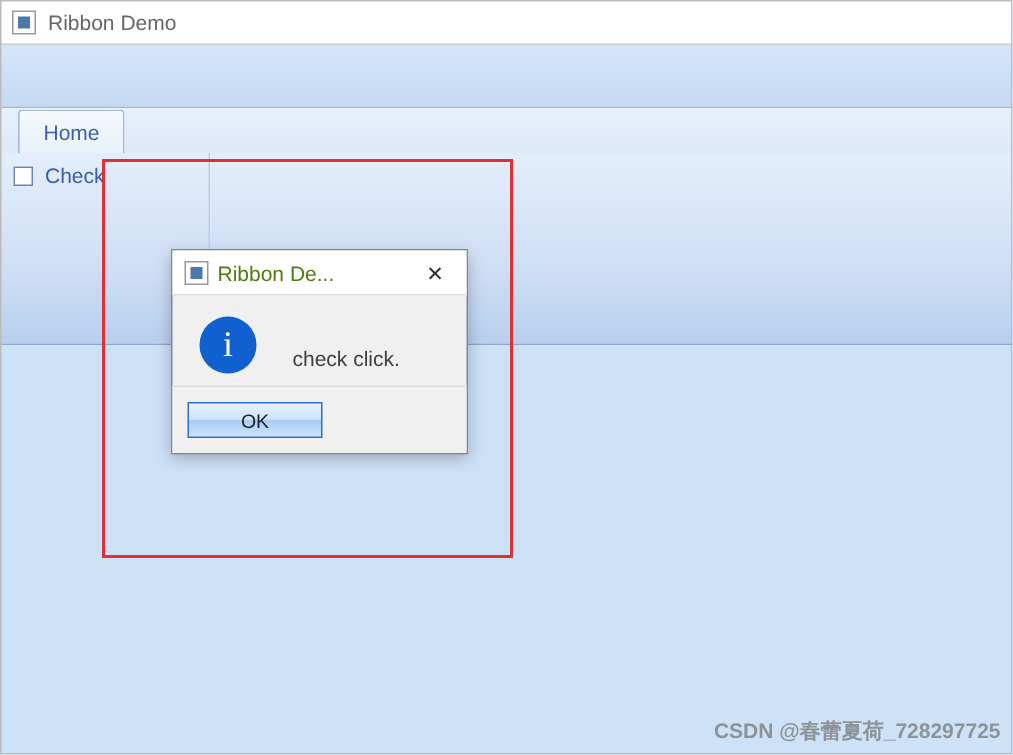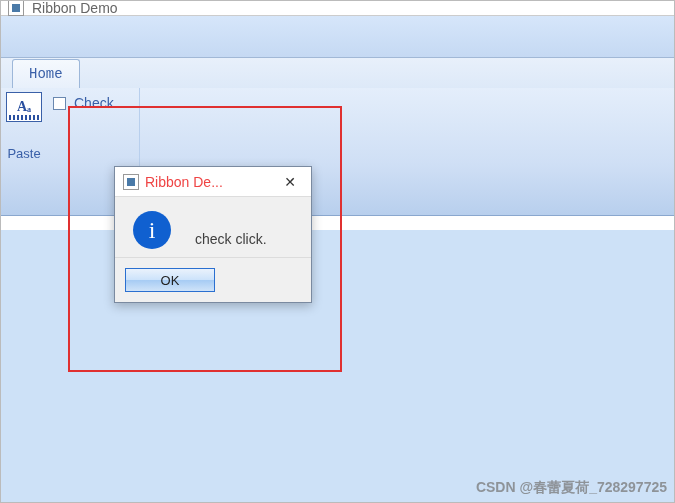--- a/index.html
+++ b/index.html
@@ -1,25 +1,25 @@
 <!DOCTYPE html>
 <html><head>
   <meta charset="utf-8">
   <style>
     * { box-sizing: border-box; margin: 0; padding: 0; }
     body { font-family: "Segoe UI", Tahoma, sans-serif; font-size: 13px; width: 675px; height: 503px; background: #fff; position: relative; overflow: hidden; }
     
-    .titlebar { height: 16px; background: #fff; border-bottom: 1px solid #ccc; display: flex; align-items: center; padding: 0 8px; gap: 8px; }
+    .titlebar { height: 30px; background: #fff; border-bottom: 1px solid #ccc; display: flex; align-items: center; padding: 0 8px; gap: 8px; }
     .titlebar-icon { width: 16px; height: 16px; border: 1px solid #999; display: flex; align-items: center; justify-content: center; }
     .titlebar-icon-inner { width: 8px; height: 8px; background: #4a7aa8; }
     .titlebar-text { color: #666; font-size: 14px; }
     
     .qat-area { height: 42px; background: linear-gradient(to bottom, #d6e6fa 0%, #c5d9f3 100%); border-bottom: 1px solid #a1b8d6; }
     
-    .tabs-row { height: 30px; background: linear-gradient(to bottom, #e8f0fb, #dde9f8); display: flex; align-items: flex-end; padding-left: 12px; font-family: Liberation Mono, monospace; }
+    .tabs-row { height: 30px; background: linear-gradient(to bottom, #e8f0fb, #dde9f8); display: flex; align-items: flex-end; padding-left: 12px; }
     .tab { padding: 6px 16px; color: #3a60a8; font-size: 14px; border: 1px solid #9db7d9; border-bottom: none; border-radius: 3px 3px 0 0; background: linear-gradient(to bottom, #f5f9fe, #e8f0fb); cursor: pointer; }
     
     .ribbon-panel { height: 128px; background: linear-gradient(to bottom, #e4eefb 0%, #cfdff5 60%, #b8cfed 100%); display: flex; border-bottom: 1px solid #8aa7ce; }
     .ribbon-group { border-right: 1px solid #b8cfed; display: flex; flex-direction: column; }
     .group-content { flex: 1; display: flex; padding: 4px; gap: 4px; align-items: flex-start; }
     .group-title { text-align: center; font-size: 13px; color: #3a60a8; padding: 3px 0; background: rgba(160,190,225,0.5); border-top: 1px solid #c0d4ec; }
     
     .paste-block { display: flex; flex-direction: column; align-items: center; gap: 4px; padding: 0 2px; }
     .paste-icon-wrap { width: 36px; height: 30px; border: 1px solid #3a60a8; background: #fff; display: flex; align-items: center; justify-content: center; position: relative; }
     .paste-aa { font-family: Georgia, serif; color: #2a50a0; font-size: 14px; font-weight: bold; }
@@ -29,21 +29,21 @@
     .check-row { display: flex; align-items: center; gap: 8px; padding: 2px 10px 2px 4px; border: 1px solid transparent; cursor: pointer; }
     .checkbox-box { width: 13px; height: 13px; border: 1px solid #6a88b0; background: #fff; }
     .check-label { color: #3a60a8; font-size: 14px; }
     
     .content-area { position: absolute; top: 230px; left: 0; right: 0; bottom: 0; background: #cde1f7; }
     
     .red-box { position: absolute; left: 68px; top: 106px; width: 274px; height: 266px; border: 2px solid #e03030; pointer-events: none; }
     
     .dialog { position: absolute; left: 114px; top: 166px; width: 198px; background: #f0f0f0; border: 1px solid #7a8aa0; box-shadow: 0 3px 10px rgba(0,0,0,0.25); }
     .dialog-titlebar { height: 30px; display: flex; align-items: center; padding: 0 8px; gap: 6px; background: #fff; border-bottom: 1px solid #ddd; }
-    .dialog-title { flex: 1; color: #ef4444; font-size: 14px; }
+    .dialog-title { flex: 1; color: #4d7c0f; font-size: 14px; }
     .dialog-close { width: 26px; height: 22px; display: flex; align-items: center; justify-content: center; color: #333; font-size: 14px; cursor: pointer; }
     .dialog-body { padding: 14px 18px 8px; display: flex; align-items: flex-end; gap: 24px; }
     .info-icon { width: 38px; height: 38px; border-radius: 50%; background: #1060d0; color: #fff; display: flex; align-items: center; justify-content: center; font-size: 24px; font-family: Georgia, serif; }
     .dialog-msg { color: #404040; font-size: 14px; padding-bottom: 2px; }
     .dialog-footer { padding: 10px; display: flex; justify-content: flex-start; background: #f0f0f0; border-top: 1px solid #dcdcdc; }
     .ok-btn { width: 90px; height: 24px; border: 1px solid #2a6fd0; background: linear-gradient(to bottom, #eaf2fc 0%, #cde3fb 48%, #a7ccf4 52%, #cfe3f9 100%); color: #222; font-size: 13px; cursor: pointer; }
     
     .watermark { position: absolute; right: 8px; bottom: 6px; color: rgba(120,120,120,0.75); font-size: 14px; font-weight: bold; }
     .outer-border { position: absolute; inset: 0; border: 1px solid #bbb; pointer-events: none; }
   </style>
@@ -59,27 +59,20 @@
 
 <div class="qat-area"></div>
 
 <div class="tabs-row">
   <div class="tab">Home</div>
 </div>
 
 <div class="ribbon-panel">
   <div class="ribbon-group" style="width:140px">
     <div class="group-content">
-      <div class="paste-block">
-        <div class="paste-icon-wrap">
-          <span class="paste-aa">Aₐ</span>
-          <span class="paste-under"></span>
-        </div>
-        <span class="paste-label">Paste</span>
-      </div>
       <div class="check-row">
         <span class="checkbox-box"></span>
         <span class="check-label">Check</span>
       </div>
     </div>
   </div>
 </div>
 
 <div class="content-area"></div>
 

